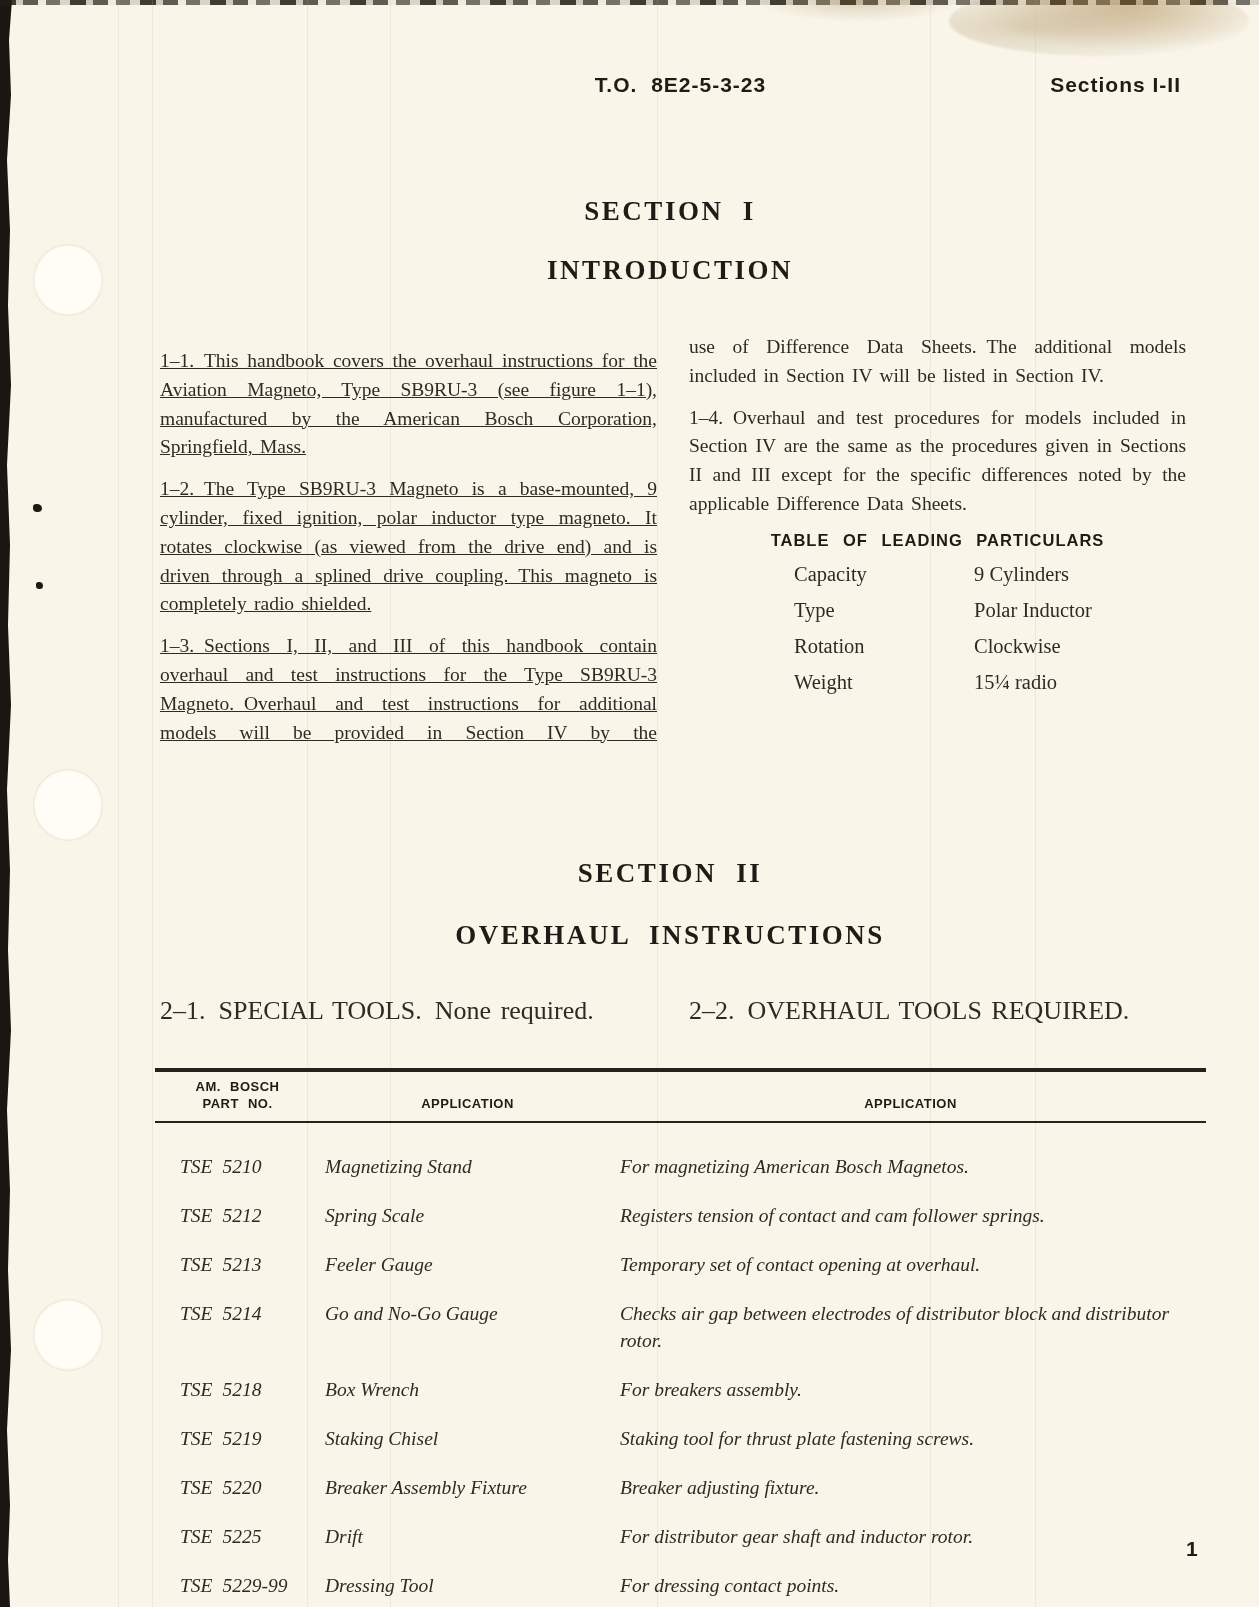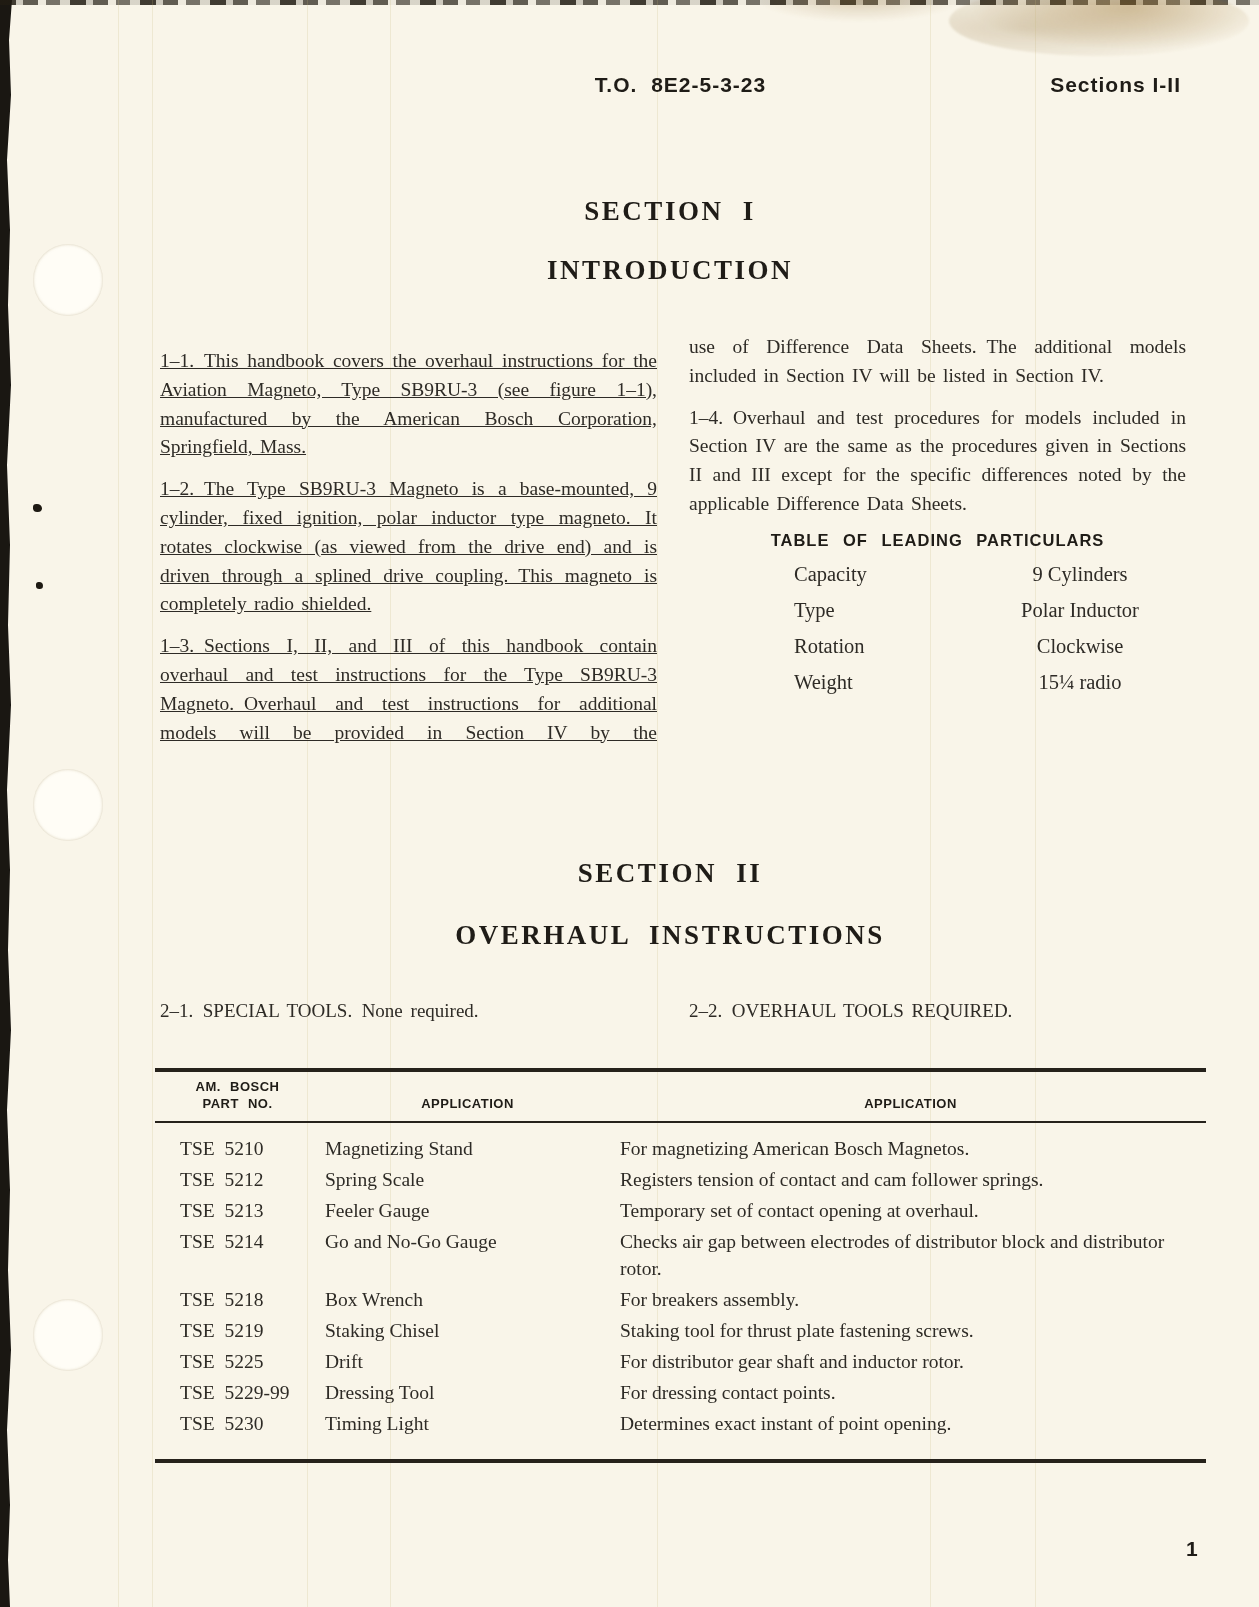--- a/index.html
+++ b/index.html
@@ -58,31 +58,31 @@
   .col-left{left:160px;top:347px;text-decoration:underline;}
   .col-right{left:689px;top:333px;}
   .para{margin:0 0 13px 0;}
   .para-cont{text-align-last:justify;}
   
   .particulars{position:absolute;left:689px;top:531px;width:497px;}
   .particulars-title{display:block;text-align:center;font-size:16.5px;letter-spacing:1px;word-spacing:8px;}
   .particulars-rows{margin-top:6px;}
   .p-row{display:flex;padding-left:105px;line-height:36px;font-size:20.5px;}
   .p-label{width:180px;}
-  .p-value{flex:1;text-align:center;}
-  
-  .lead-line{position:absolute;width:497px;font-size:19px;line-height:28px;word-spacing:3px;}
+  .p-value{flex:1;}
+  
+  .lead-line{position:absolute;width:497px;font-size:26px;line-height:28px;word-spacing:3px;}
   .lead-left{left:160px;top:997px;}
   .lead-right{left:689px;top:997px;}
   
   .tools-table{position:absolute;left:155px;top:1068px;width:1051px;border-top:4px solid #26221b;border-bottom:4px solid #26221b;}
   .tools-header{display:grid;grid-template-columns:165px 295px 1fr;align-items:end;padding:6px 0 9px 0;border-bottom:2.5px solid #26221b;}
   .th{font-size:13px;letter-spacing:.5px;word-spacing:5px;text-align:center;line-height:17px;}
   .tools-rows{padding:8px 0 22px 0;}
-  .tools-row{display:grid;grid-template-columns:165px 295px 1fr;margin-top:4px;line-height:27px;font-size:19.5px;}
+  .tools-row{display:grid;grid-template-columns:165px 295px 1fr;margin-top:22px;line-height:27px;font-size:19.5px;font-style:italic;}
   .td-part{padding-left:25px;word-spacing:5px;}
   .td-name{padding-left:5px;}
   .td-app{padding-left:5px;padding-right:10px;}
   .page-number{position:absolute;left:1186px;top:1537px;font-size:21px;}
 </style>
 </head>
 <body>
 
 <div class="page">
 
@@ -183,20 +183,25 @@
         <span class="td-part">TSE 5218</span>
         <span class="td-name">Box Wrench</span>
         <span class="td-app">For breakers assembly.</span>
       </div>
       <div class="tools-row">
         <span class="td-part">TSE 5219</span>
         <span class="td-name">Staking Chisel</span>
         <span class="td-app">Staking tool for thrust plate fastening screws.</span>
       </div>
       <div class="tools-row">
+        <span class="td-part">TSE 5220</span>
+        <span class="td-name">Breaker Assembly Fixture</span>
+        <span class="td-app">Breaker adjusting fixture.</span>
+      </div>
+      <div class="tools-row">
         <span class="td-part">TSE 5225</span>
         <span class="td-name">Drift</span>
         <span class="td-app">For distributor gear shaft and inductor rotor.</span>
       </div>
       <div class="tools-row">
         <span class="td-part">TSE 5229-99</span>
         <span class="td-name">Dressing Tool</span>
         <span class="td-app">For dressing contact points.</span>
       </div>
       <div class="tools-row">

